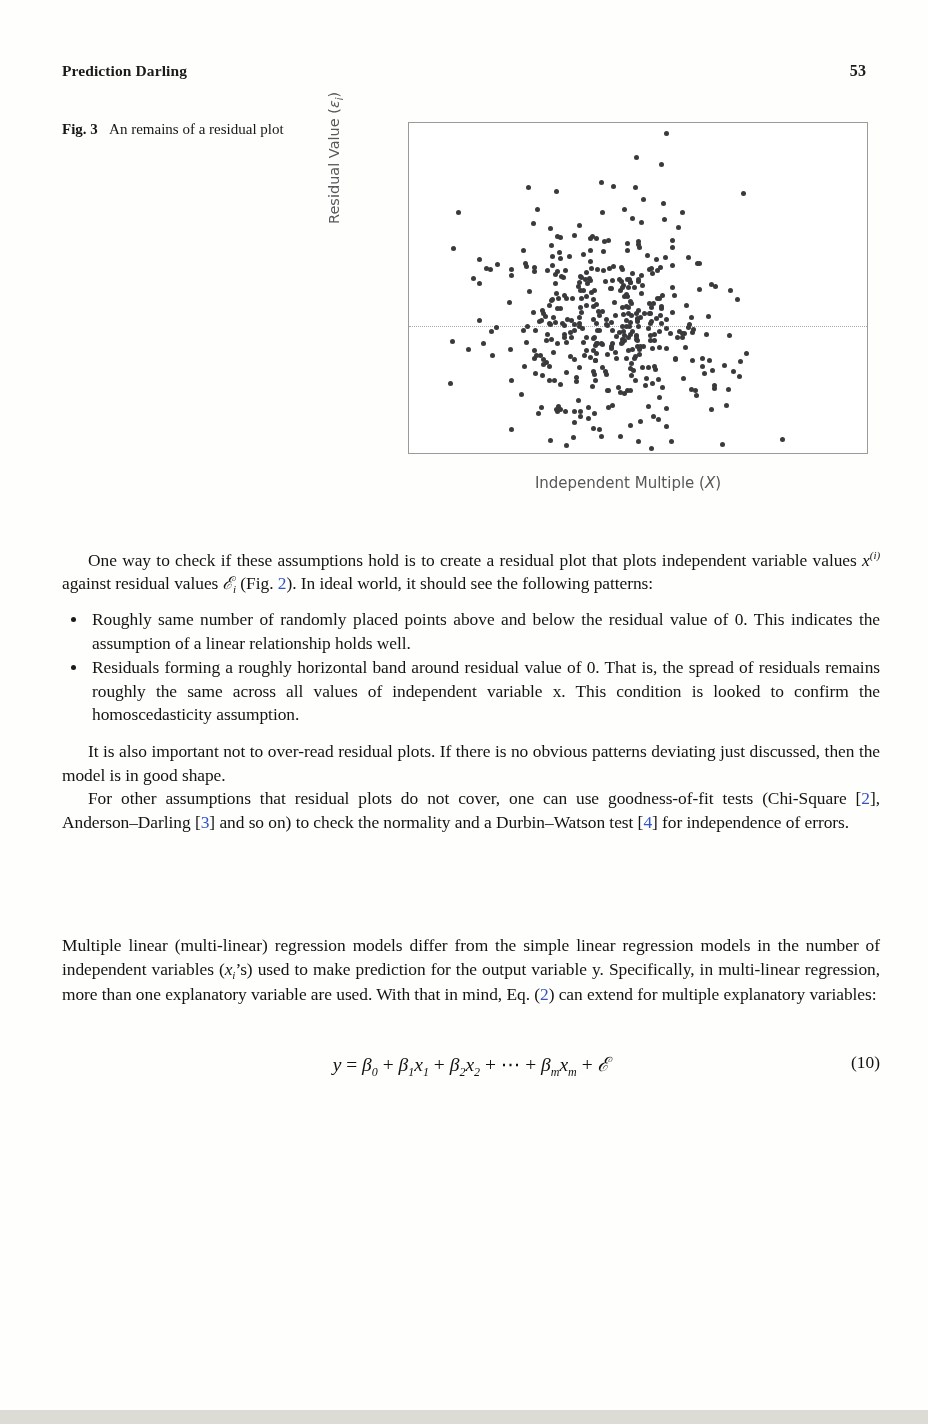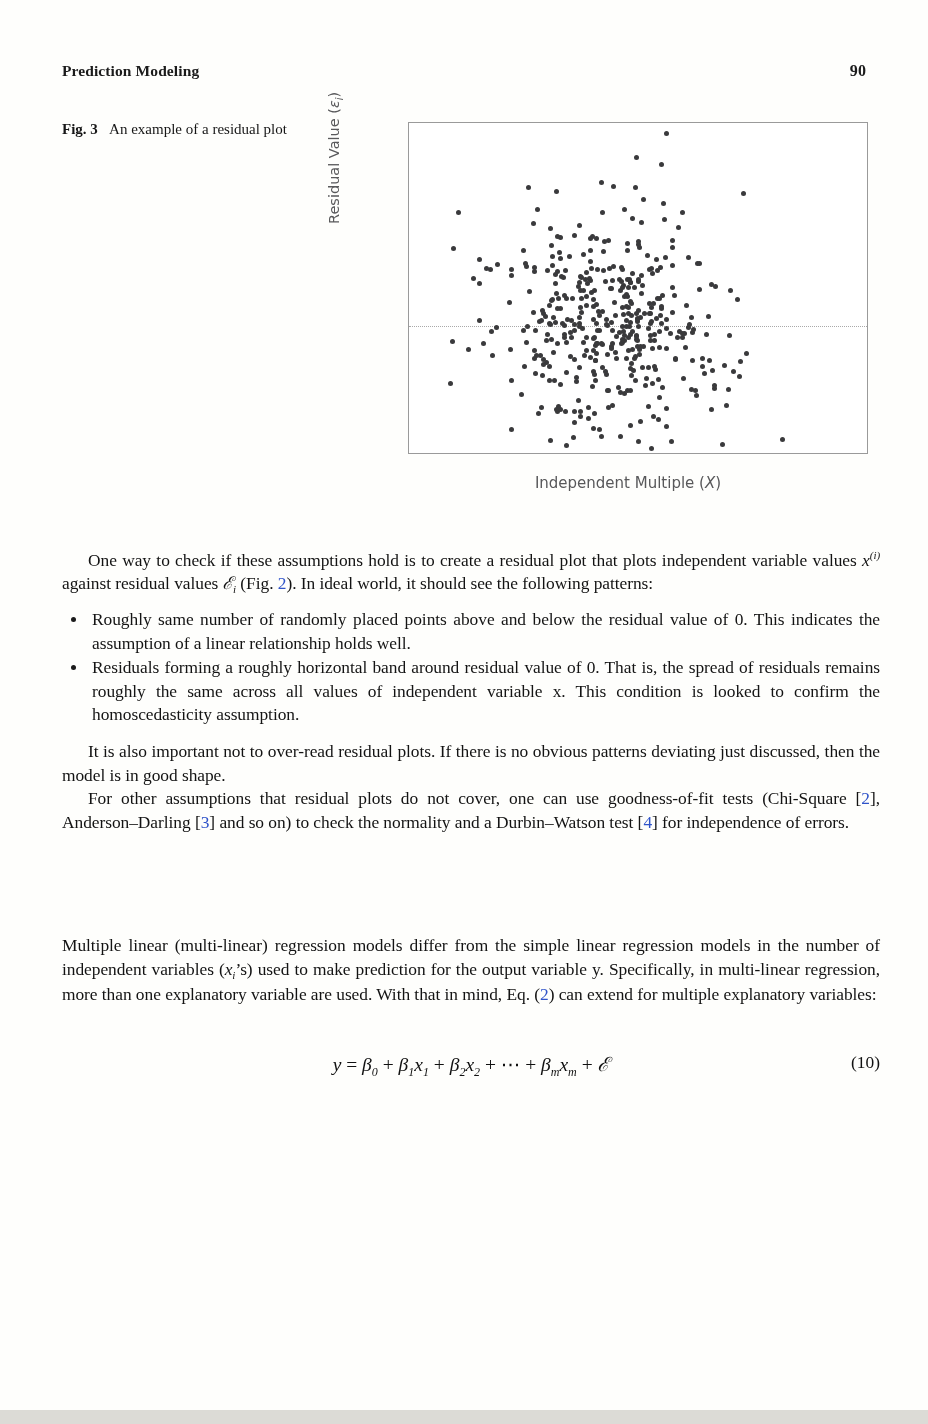--- a/index.html
+++ b/index.html
@@ -161,28 +161,28 @@
     font-size:17.4px;font-style:normal;color:#111;
   }
 </style>
 </head>
 <body>
 
 <div class="page">
   <div class="sheet">
 
     <div class="runhead">
-      <span class="title">Prediction Modeling</span>
-      <span class="folio">90</span>
+      <span class="title">Prediction Darling</span>
+      <span class="folio">53</span>
     </div>
 
     <div class="figure-block">
       <div class="fig-caption">
         <span class="fig-num">Fig. 3</span>
-        &nbsp;&nbsp;<span class="fig-text">An example of a residual plot</span>
+        &nbsp;&nbsp;<span class="fig-text">An remains of a residual plot</span>
       </div>
 
       <div class="plot-wrap">
         <div class="plot-outer">
           <div class="ylab">
             <span>Residual Value</span>
             (<span class="eps">ε</span><span class="sub">i</span>)
           </div>
           <div class="xlab">
             <span>Independent Multiple</span>

